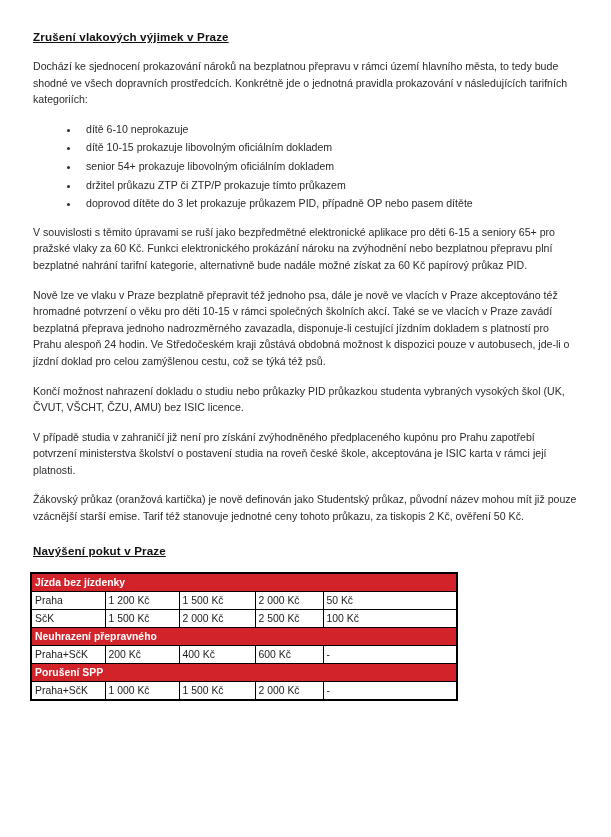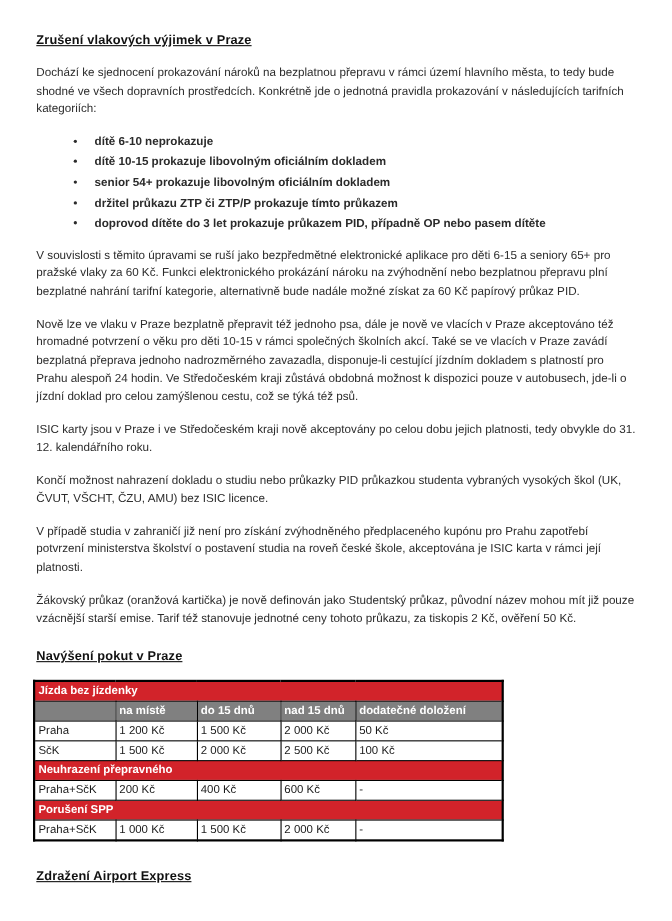--- a/index.html
+++ b/index.html
@@ -36,21 +36,20 @@
     margin: 0 0 11px 0;
     padding: 0 0 0 47px;
     list-style: disc;
   }
   .doc-ul li {
     font-size: 10.6px;
     line-height: 16.6px;
     margin-bottom: 2px;
     padding-left: 6px;
     color: #2b2b2b;
-    font-weight: bold;
   }
   .mt-sec { margin-top: 19px; }
   .fines-table {
     border-collapse: collapse;
     table-layout: fixed;
     width: 428px;
     margin: 1px 0 0 -3px;
     border: 2px solid #000;
   }
   .fines-table td {
@@ -86,44 +85,36 @@
   <ul class="doc-ul">
     <li>dítě 6-10 neprokazuje</li>
     <li>dítě 10-15 prokazuje libovolným oficiálním dokladem</li>
     <li>senior 54+ prokazuje libovolným oficiálním dokladem</li>
     <li>držitel průkazu ZTP či ZTP/P prokazuje tímto průkazem</li>
     <li>doprovod dítěte do 3 let prokazuje průkazem PID, případně OP nebo pasem dítěte</li>
   </ul>
   <p class="doc-p">V souvislosti s těmito úpravami se ruší jako bezpředmětné elektronické aplikace pro děti 6-15 a seniory 65+ pro pražské vlaky za 60 Kč. Funkci elektronického prokázání nároku na zvýhodnění nebo bezplatnou přepravu plní bezplatné nahrání tarifní kategorie, alternativně bude nadále možné získat za 60 Kč papírový průkaz PID.</p>
   <p class="doc-p">Nově lze ve vlaku v Praze bezplatně přepravit též jednoho psa, dále je nově ve vlacích v Praze akceptováno též hromadné potvrzení o věku pro děti 10-15 v rámci společných školních akcí. Také se ve vlacích v Praze zavádí bezplatná přeprava jednoho nadrozměrného zavazadla, disponuje-li cestující jízdním dokladem s platností pro Prahu alespoň 24 hodin. Ve Středočeském kraji zůstává obdobná možnost k dispozici pouze v autobusech, jde-li o jízdní doklad pro celou zamýšlenou cestu, což se týká též psů.</p>
 
-  <p class="doc-p">ISIC karty jsou v Praze i ve Středočeském kraji nově akceptovány po celou dobu jejich platnosti, tedy obvykle do 31. 12. kalendářního roku.</p>
   <p class="doc-p">Končí možnost nahrazení dokladu o studiu nebo průkazky PID průkazkou studenta vybraných vysokých škol (UK, ČVUT, VŠCHT, ČZU, AMU) bez ISIC licence.</p>
   <p class="doc-p">V případě studia v zahraničí již není pro získání zvýhodněného předplaceného kupónu pro Prahu zapotřebí potvrzení ministerstva školství o postavení studia na roveň české škole, akceptována je ISIC karta v rámci její platnosti.</p>
   <p class="doc-p">Žákovský průkaz (oranžová kartička) je nově definován jako Studentský průkaz, původní název mohou mít již pouze vzácnější starší emise. Tarif též stanovuje jednotné ceny tohoto průkazu, za tiskopis 2 Kč, ověření 50 Kč.</p>
 
   <h2 class="doc-h mt-sec">Navýšení pokut v Praze</h2>
   <table class="fines-table">
     <colgroup>
       <col style="width:74px">
         <col style="width:74px">
         <col style="width:76px">
         <col style="width:68px">
         <col style="width:134px">
     </colgroup>
     <tbody>
       <tr class="red-row">
         <td colspan="5">Jízda bez jízdenky</td>
-      </tr>
-      <tr class="gray-row">
-        <td></td>
-        <td>na místě</td>
-        <td>do 15 dnů</td>
-        <td>nad 15 dnů</td>
-        <td>dodatečné doložení</td>
       </tr>
       <tr>
         <td>Praha</td>
         <td>1 200 Kč</td>
         <td>1 500 Kč</td>
         <td>2 000 Kč</td>
         <td>50 Kč</td>
       </tr>
       <tr>
         <td>SčK</td>
@@ -148,15 +139,14 @@
       <tr>
         <td>Praha+SčK</td>
         <td>1 000 Kč</td>
         <td>1 500 Kč</td>
         <td>2 000 Kč</td>
         <td>-</td>
       </tr>
     </tbody>
   </table>
 
-  <h2 class="doc-h mt-sec after-table">Zdražení Airport Express</h2>
 
 </div>
 
 </body></html>

